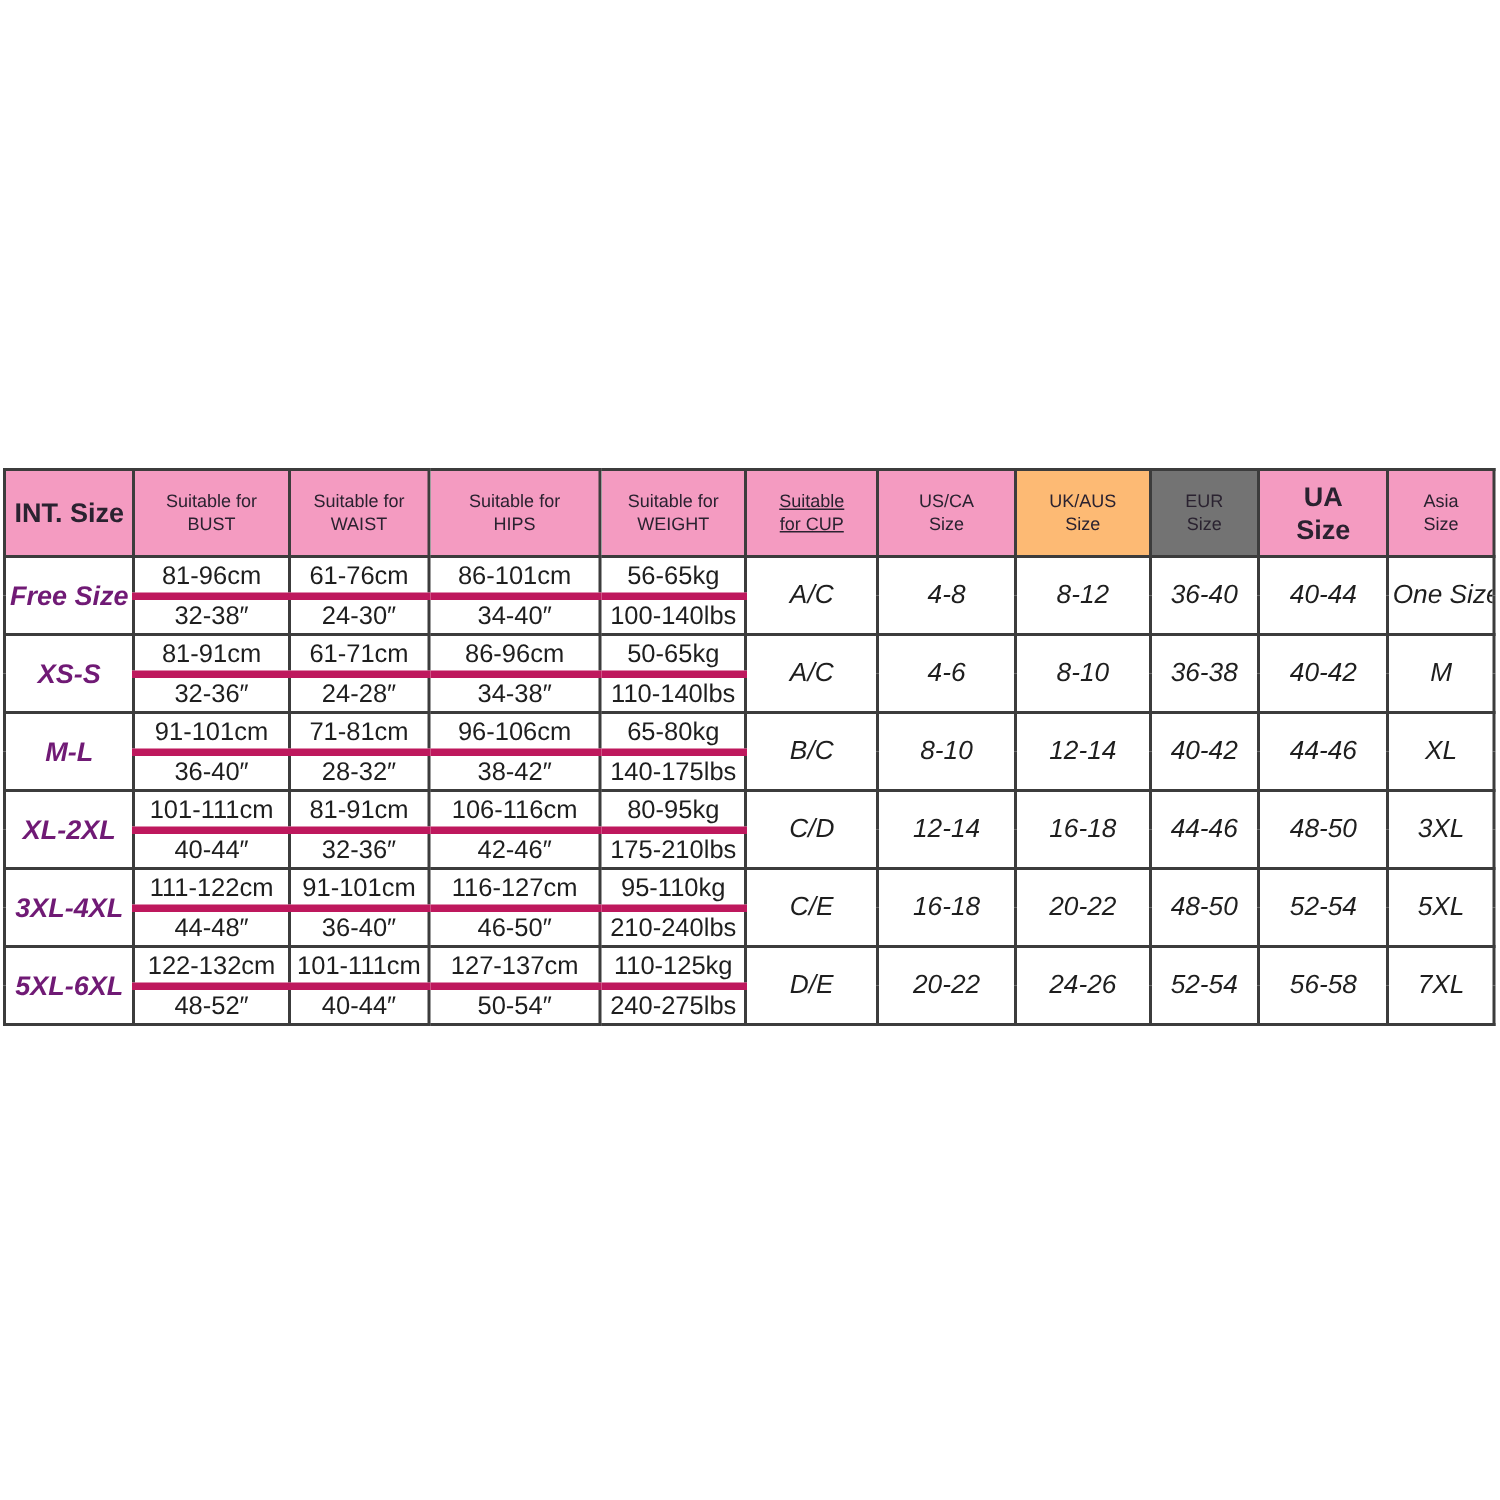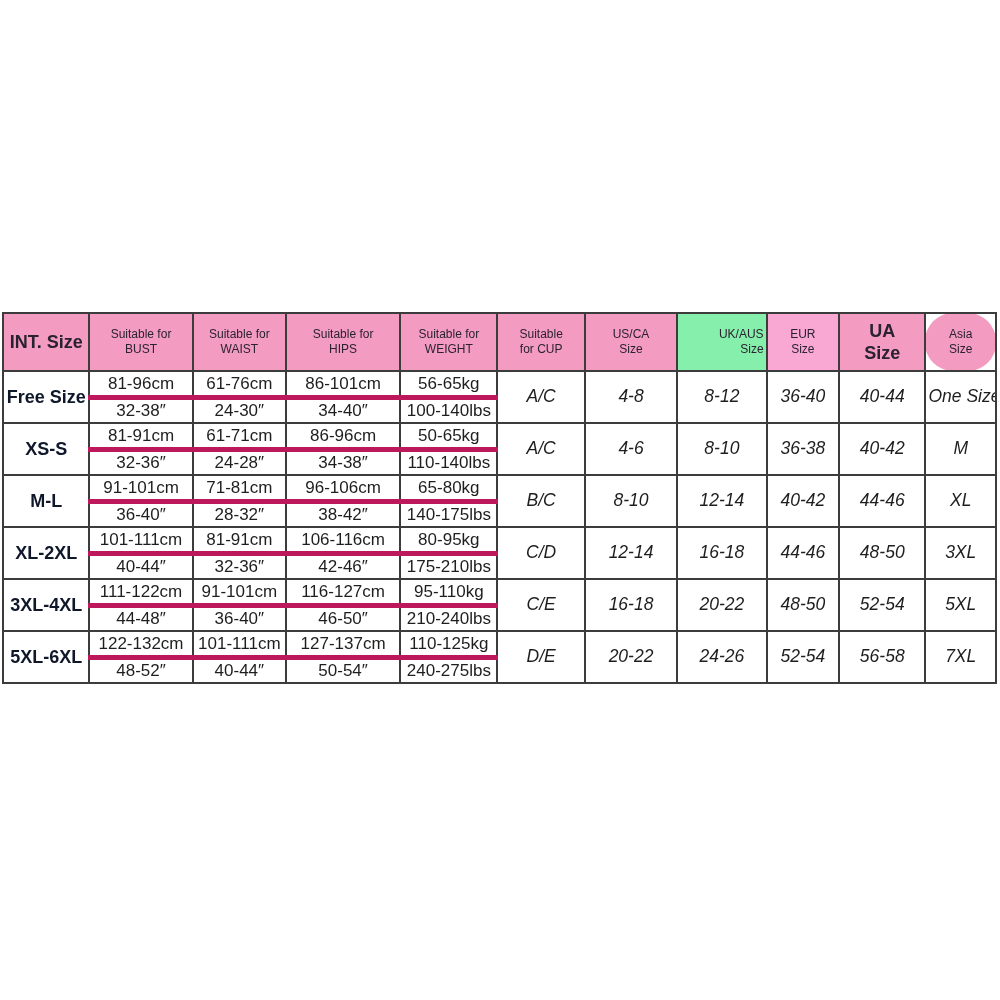--- a/index.html
+++ b/index.html
@@ -54,21 +54,22 @@
     height: 56px;
     font-size: 12px;
     color: #2a2230;
   }
   thead th.bold { font-weight: 700; font-size: 18px; }
   tbody tr { height: 26px; }
   th.size-label {
     font-weight: 700;
     font-size: 18px;
     background: #ffffff;
-    color: #0f172a;
+    color: #701a75;
+    font-style: italic;
   }
   td.half-top    { border-bottom: 1px solid #6d28d9; }
   td.half-bottom { border-top: 5px solid #be185d; }
   td.merged { font-size: 17.5px; font-style: italic; }
 </style>
 </head>
 <body>
 
 <div class="page">
   <table class="size-table">
@@ -99,41 +100,41 @@
             <div>WAIST</div>
           </th>
           <th style="background: rgb(244, 155, 193);">
             <div>Suitable for</div>
             <div>HIPS</div>
           </th>
           <th style="background: rgb(244, 155, 193);">
             <div>Suitable for</div>
             <div>WEIGHT</div>
           </th>
-          <th style="background: rgb(244, 155, 193);">
+          <th style="background: rgb(244, 155, 193); text-decoration: underline;">
             <div>Suitable</div>
             <div>for CUP</div>
           </th>
           <th style="background: rgb(244, 155, 193);">
             <div>US/CA</div>
             <div>Size</div>
           </th>
-          <th style="background: #86efac; text-align: right;">
+          <th style="background: #fdba74;">
             <div>UK/AUS</div>
             <div>Size</div>
           </th>
-          <th style="background: #f9a8d4; margin-left: 34px;">
+          <th style="background: #737373; margin-left: 34px;">
             <div>EUR</div>
             <div>Size</div>
           </th>
           <th class="bold" style="background: rgb(244, 155, 193);">
             <div>UA</div>
             <div>Size</div>
           </th>
-          <th style="background: rgb(244, 155, 193); border-radius: 28px;">
+          <th style="background: rgb(244, 155, 193);">
             <div>Asia</div>
             <div>Size</div>
           </th>
         </tr>
     </thead>
     <tbody>
         <tr>
           <th class="size-label" rowspan="2">Free Size</th>
           <td class="half-top">81-96cm</td>
           <td class="half-top">61-76cm</td>

